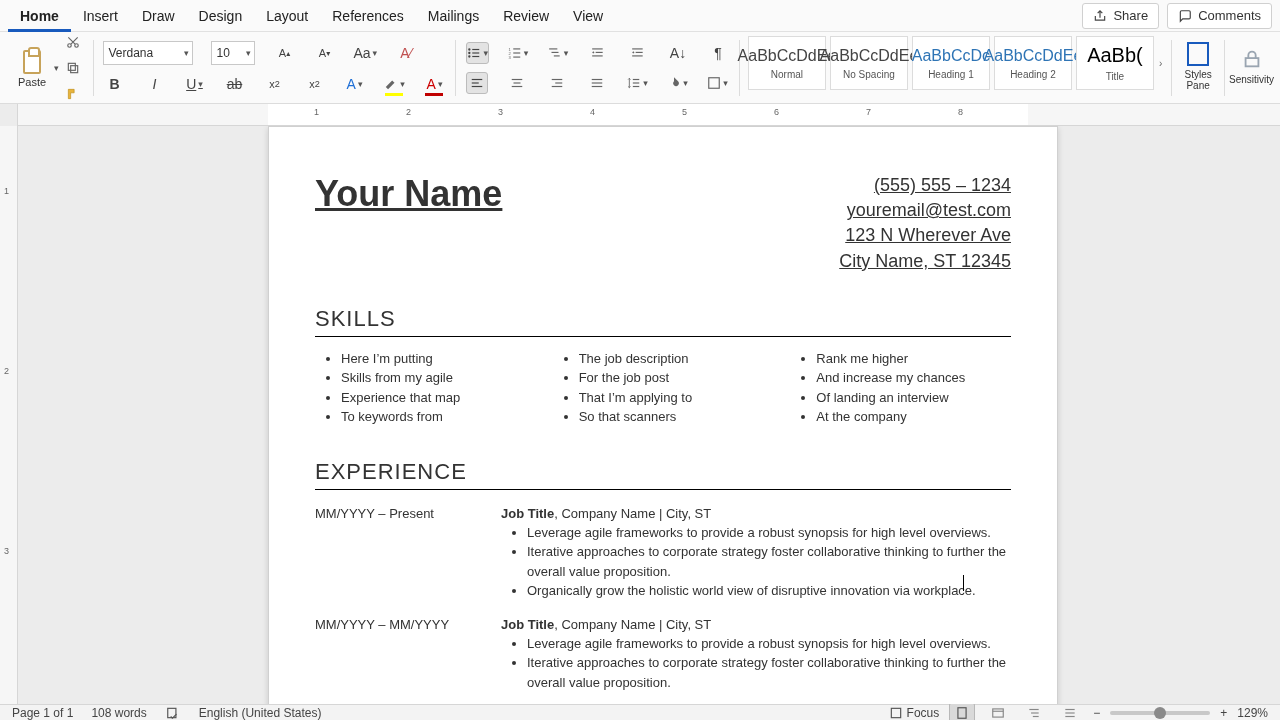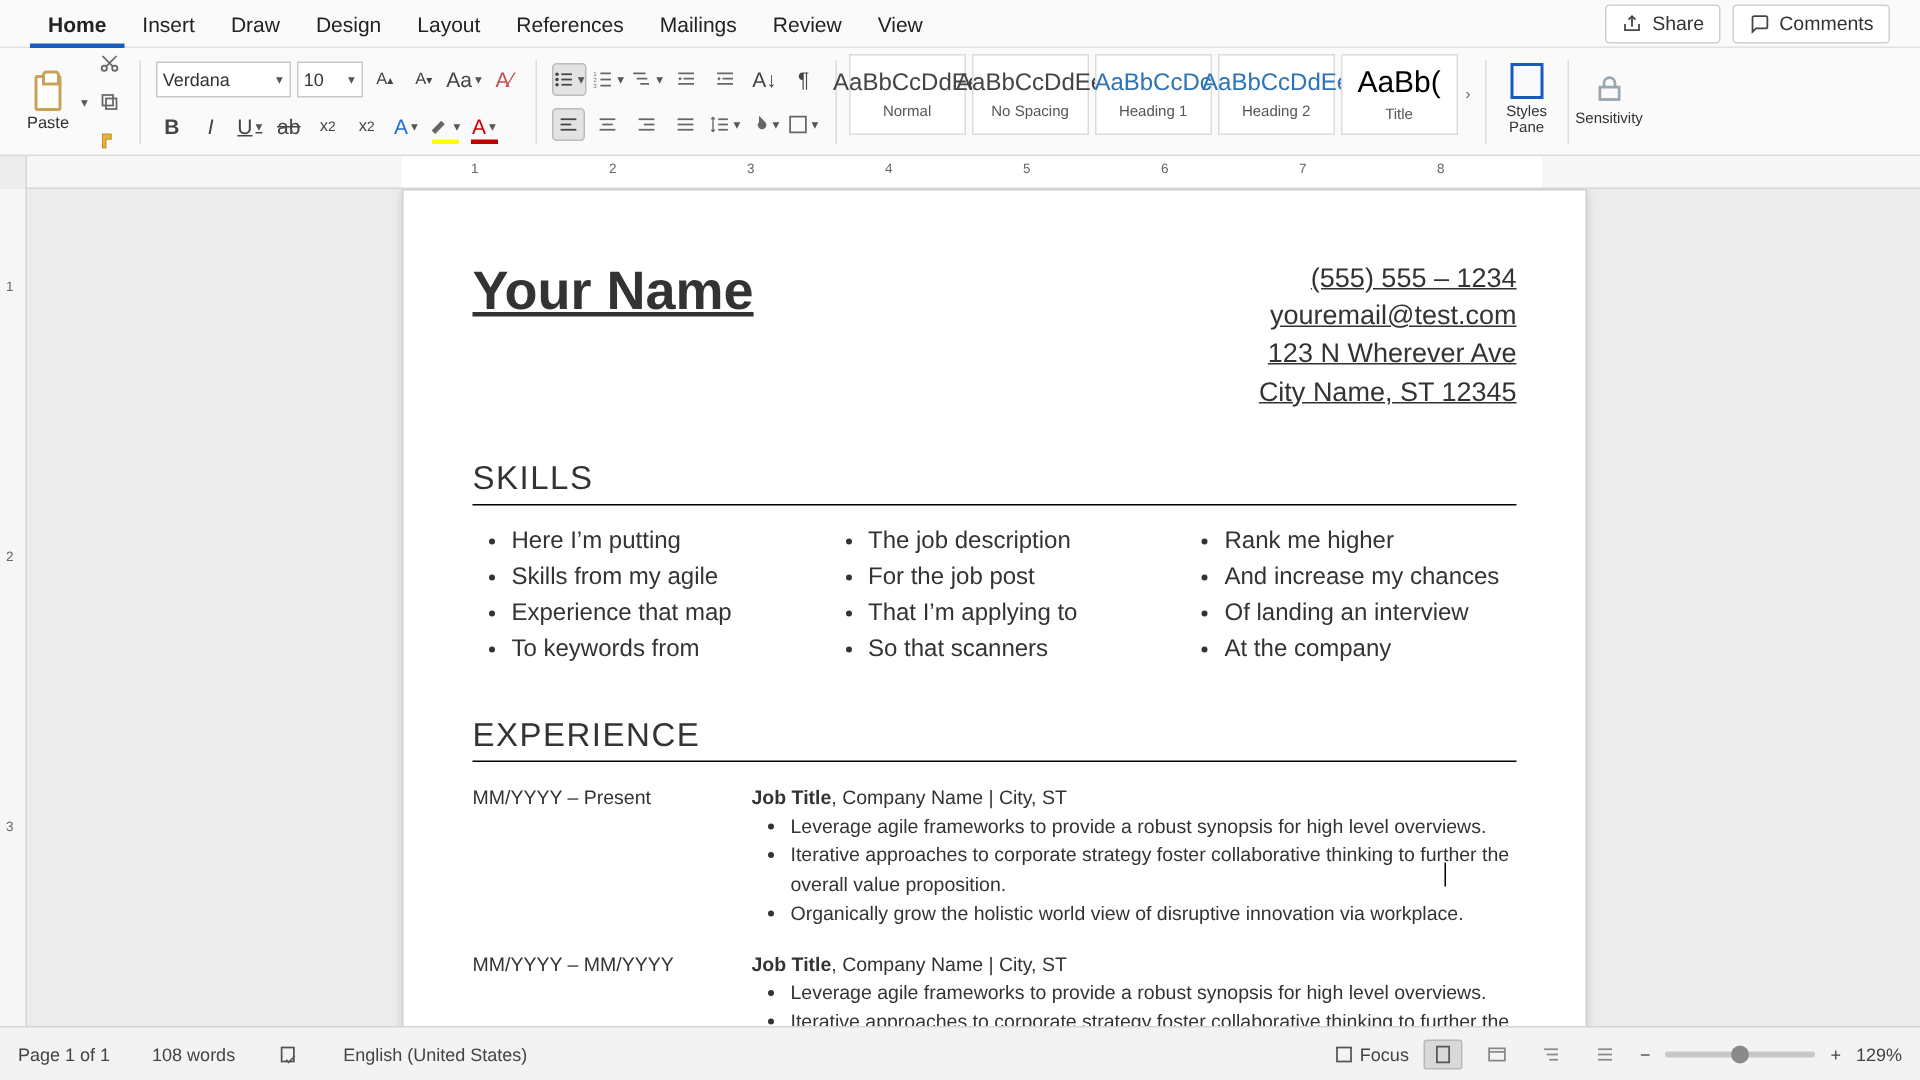--- a/index.html
+++ b/index.html
@@ -14,21 +14,21 @@
   flex-direction: column;
   color: #333;
 }
 
 .tabstrip {
   display: flex;
   align-items: center;
   height: 32px;
   background: #fafafa;
   border-bottom: 1px solid #e1e1e1;
-  padding: 0 20px;
+  padding: 0 8px;
 }
 .tabstrip .tab {
   padding: 0 12px;
   height: 32px;
   line-height: 32px;
   font-size: 14px;
   color: #222;
   cursor: pointer;
 }
 .tabstrip .tab.active {
@@ -63,21 +63,21 @@
 .bigbtn { display:flex; flex-direction:column; align-items:center; justify-content:center; width:40px; height:60px; cursor:pointer; font-size:11px; }
 .bigbtn .ico { width:22px; height:28px; display:flex; align-items:center; justify-content:center; }
 .clip-ico { width:18px; height:24px; border:2px solid #c7a35a; border-radius:2px; position:relative; background:#fff;}
 .clip-ico:before { content:""; position:absolute; top:-5px; left:3px; width:8px; height:6px; border:2px solid #c7a35a; border-radius:3px 3px 0 0; background:#fff;}
 .smallcol { display:flex; flex-direction:column; gap:6px; padding-left:4px;}
 .smico { width:20px; height:20px; display:flex; align-items:center; justify-content:center; cursor:pointer; color:#555;}
 .caret { font-size:9px; color:#555; margin-left:2px;}
 .fontbox, .sizebox { height:24px; border:1px solid #c8c8c8; background:#fff; font-size:12px; padding:0 4px; display:flex; align-items:center;}
 .fontbox { width:90px; justify-content:space-between;}
 .sizebox { width:44px; justify-content:space-between;}
-.row { display:flex; align-items:center; gap:4px;justify-content:center;}
+.row { display:flex; align-items:center; gap:18px;justify-content:center;}
 .rbtn { min-width:22px; height:22px; display:flex; align-items:center; justify-content:center; cursor:pointer; color:#444; font-size:14px; border-radius:3px;}
 .rbtn.active { background:#e3e3e3; border:1px solid #bcbcbc;}
 .rbtn.small { font-size:11px;}
 .bold { font-weight:700;}
 .italic { font-style:italic;}
 .under { text-decoration:underline; display:flex; align-items:center;}
 .strike { text-decoration:line-through;}
 .sub { font-size:11px;}
 .fontcolor { position:relative; color:#c00;}
 .fontcolor:after, .hilite:after { content:""; position:absolute; left:2px; right:2px; bottom:-1px; height:3px;}
@@ -105,30 +105,30 @@
 
 .workspace { flex:1; display:flex; background:#ececec; overflow:hidden;}
 .vruler { width:18px; background:#f6f6f6; border-right:1px solid #d6d6d6; position:relative;}
 .vmark { position:absolute; left:4px; font-size:9px; color:#666;}
 .canvas { flex:1; position:relative; overflow:hidden;}
 .page { position:absolute; left:250px; top:0; width:790px; background:#fff; border:1px solid #d0d0d0; box-shadow:0 2px 6px rgba(0,0,0,0.15); padding:46px 46px 30px 46px;}
 .dochdr { display:flex; justify-content:space-between; align-items:flex-start;text-decoration:underline;}
 .docname { font-family:Verdana,sans-serif; font-size:36px; font-weight:700;}
 .contact { text-align:right; font-family:Verdana,sans-serif; font-size:18px; line-height:1.4;}
 .sechdr { font-family:Verdana,sans-serif; font-size:22px; letter-spacing:1px; margin-top:32px; border-bottom:1px solid #000; padding-bottom:4px;}
-.skillcols { display:flex; gap:17px; margin-top:12px; font-family:Verdana,sans-serif; font-size:16px;}
+.skillcols { display:flex; gap:17px; margin-top:12px; font-family:Verdana,sans-serif; font-size:13px;}
 .skillcols ul { list-style:disc; padding-left:26px; line-height:1.5;}
 .exp { margin-top:16px; display:flex; font-family:Verdana,sans-serif; font-size:13px;}
 .exp .dates { width:186px;}
 .exp .body { flex:1;}
 .exp .body ul { list-style:disc; padding-left:26px; line-height:1.5; margin-top:2px;}
 .jobline .jt { font-weight:700;}
 .textcursor { position:absolute; width:1px; height:16px; background:#000;}
 
-.status { height:36px; background:#f3f3f3; border-top:1px solid #d6d6d6; display:flex; align-items:center; padding:0 12px; font-size:12px; color:#444; gap:28px;}
+.status { height:16px; background:#f3f3f3; border-top:1px solid #d6d6d6; display:flex; align-items:center; padding:0 12px; font-size:12px; color:#444; gap:18px;}
 .status .spacer { flex:1;}
 .sgroup { display:flex; align-items:center; gap:10px;}
 .viewbtn { width:26px; height:20px; display:flex; align-items:center; justify-content:center; cursor:pointer; border-radius:2px;}
 .viewbtn.active { background:#d9d9d9; border:1px solid #b8b8b8;}
 .slider { width:100px; height:4px; background:#c8c8c8; position:relative; border-radius:2px;}
 .slider .thumb { position:absolute; top:-4px; left:44px; width:12px; height:12px; border-radius:50%; background:#8a8a8a;}
 svg { display:block;}
 </style>
 </head>
 <body>

